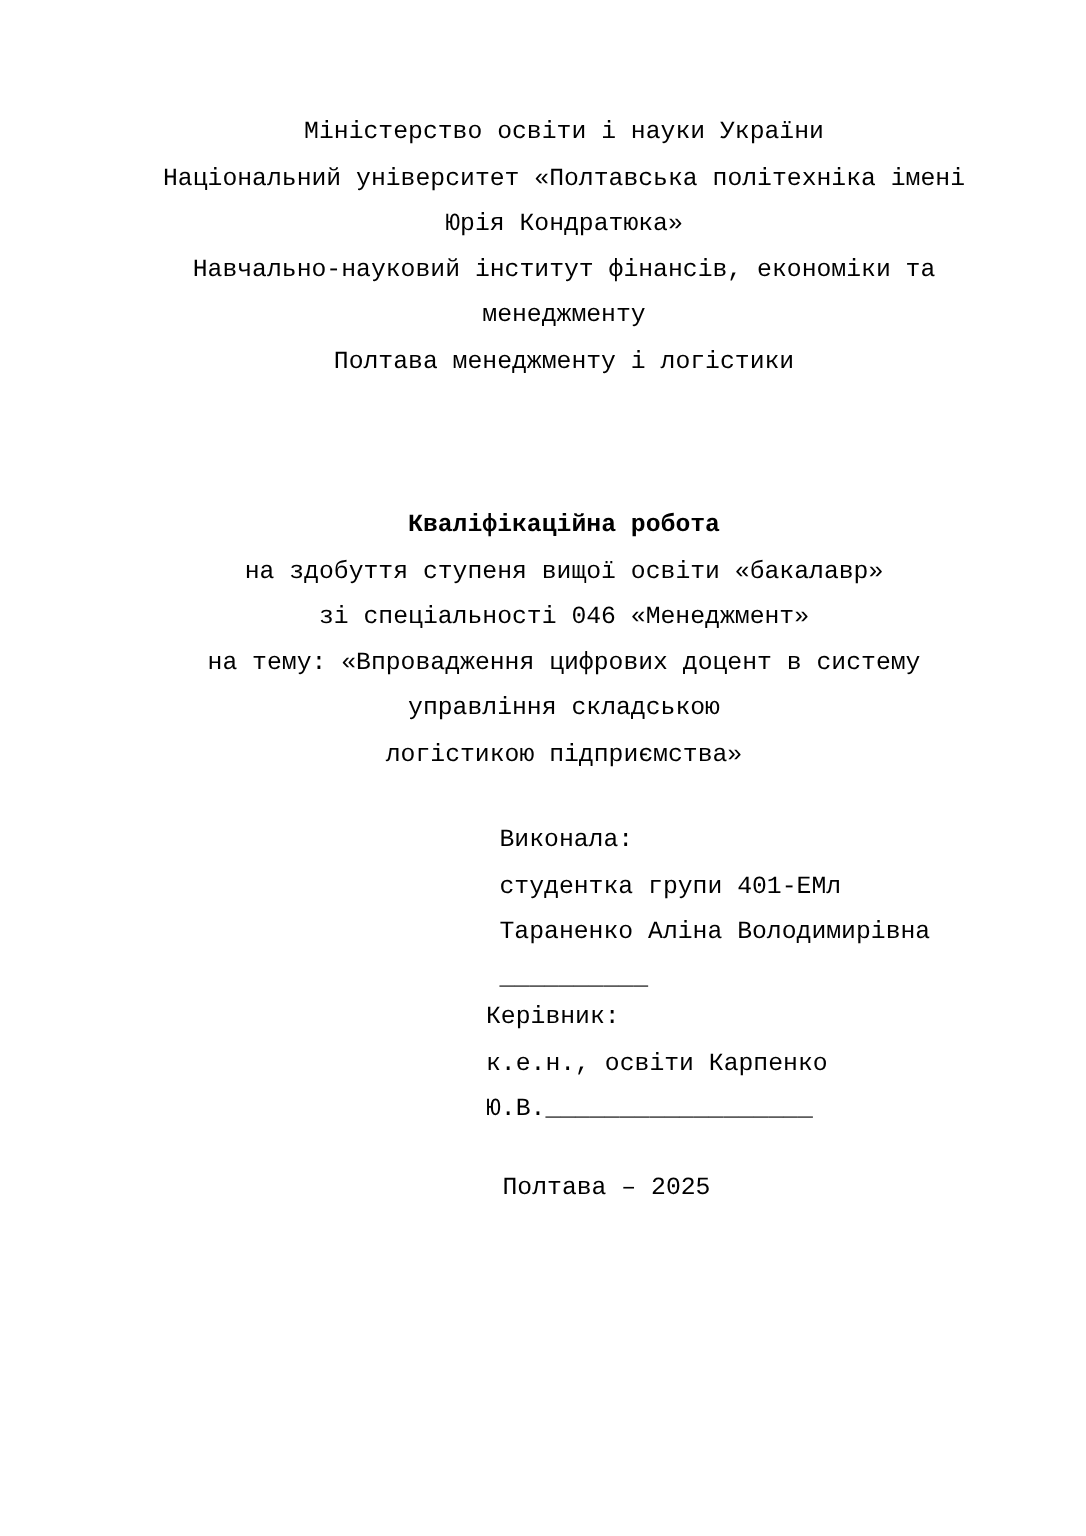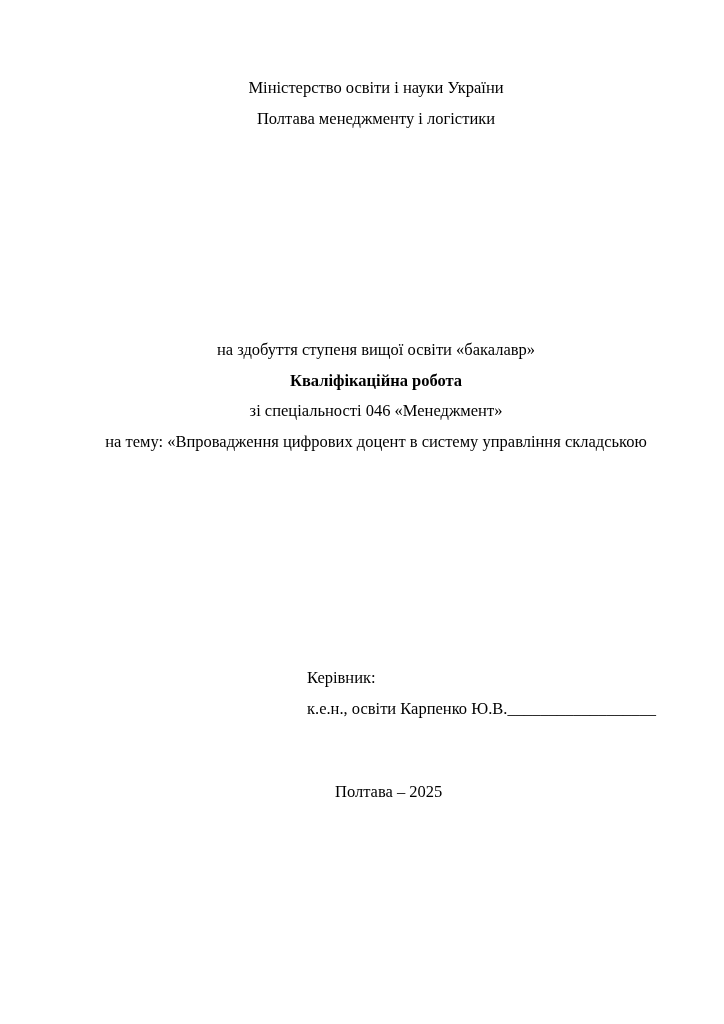--- a/index.html
+++ b/index.html
@@ -6,21 +6,21 @@
     margin: 0;
     padding: 0;
     background: #ffffff;
   }
   .page {
     position: relative;
     width: 724px;
     height: 1024px;
     background: #ffffff;
     color: #000000;
-    font-family: Liberation Serif, serif;
+    font-family: Liberation Mono, monospace;
     font-size: 16.5px;
     line-height: 30.6px;
     overflow: hidden;
   }
   .content-centered {
     position: absolute;
     left: 90px;
     width: 572px;
     text-align: center;
   }
@@ -30,40 +30,48 @@
   }
   .line {
     white-space: pre-wrap; 
   }
   .bold {
     font-weight: bold;
   }
   .header-block   { top: 73px; }
   .title-block    { top: 335px; }
   .author-block   { top: 545px; left: 333px; }
-  .supervisor-block { top: 663px; left: 307px; }
+  .supervisor-block { top: 663px; left: 324px; }
   .footer-block   { top: 777px; left: 335px; }
 </style>
 </head>
 <body>
 
 <div class="page">
 
   <div class="content-centered header-block">
     <div class="line">Міністерство освіти і науки України</div>
+    <div class="line">Національний університет «Полтавська політехніка імені Юрія Кондратюка»</div>
+    <div class="line">Навчально-науковий інститут фінансів, економіки та менеджменту</div>
     <div class="line">Полтава менеджменту і логістики</div>
   </div>
 
   <div class="content-centered title-block">
+    <div class="line bold">Кваліфікаційна робота</div>
     <div class="line">на здобуття ступеня вищої освіти «бакалавр»</div>
-    <div class="line bold">Кваліфікаційна робота</div>
     <div class="line">зі спеціальності 046 «Менеджмент»</div>
     <div class="line">на тему: «Впровадження цифрових доцент в систему управління складською</div>
+    <div class="line">логістикою підприємства»</div>
   </div>
 
+  <div class="block-left author-block">
+    <div class="line">Виконала:</div>
+    <div class="line">студентка групи 401-ЕМл</div>
+    <div class="line">Тараненко Аліна Володимирівна __________</div>
+  </div>
 
   <div class="block-left supervisor-block">
     <div class="line">Керівник:</div>
     <div class="line">к.е.н., освіти Карпенко Ю.В.__________________</div>
   </div>
 
   <div class="block-left footer-block">
     <div class="line">Полтава – 2025</div>
   </div>
 

